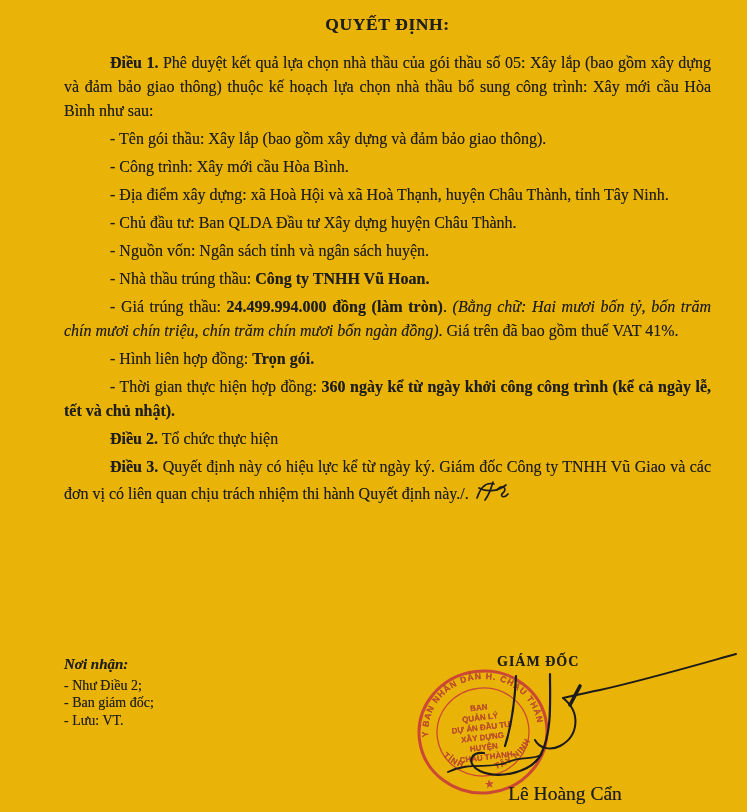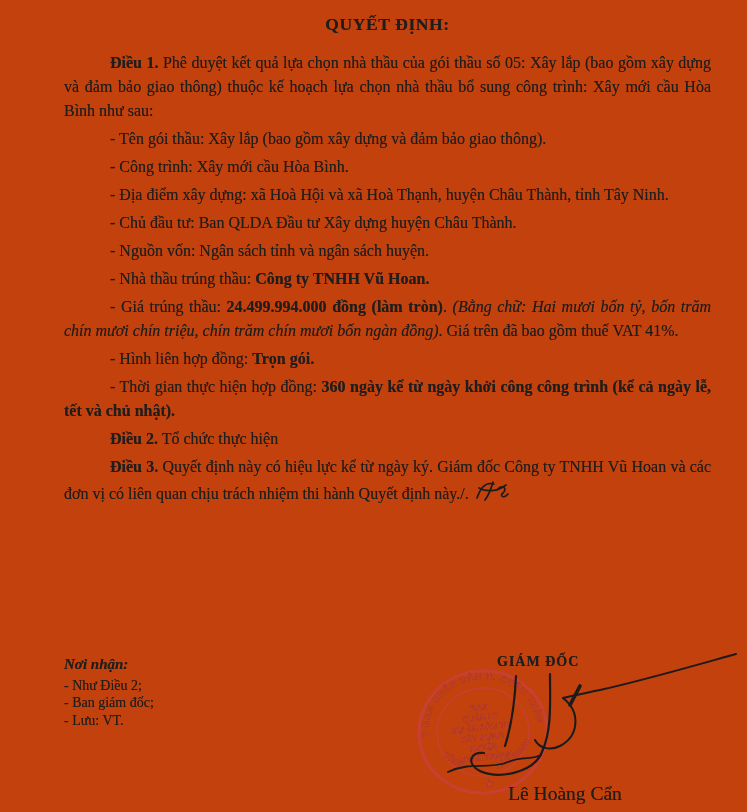--- a/index.html
+++ b/index.html
@@ -1,19 +1,19 @@
 <!DOCTYPE html>
 <html><head>
 <meta charset="utf-8">
 <style>
   html,body{margin:0;padding:0;background:#ffffff;}
   .page{
     position:relative;
     width:747px;height:812px;
-    background:#c2410c;
+    background:#eab308;
     overflow:hidden;
     font-family:"Liberation Serif","DejaVu Serif",serif;
     color:#1e1e1e;
     text-shadow:0 0 .45px rgba(20,20,20,.55);
   }
   .body-text{
     padding:6px 36px 0 64px;
     font-size:16px;
     line-height:24px;
   }
@@ -81,21 +81,21 @@
 
     <p class="p"><span>- Giá trúng thầu: </span><span class="b">24.499.994.000 đồng (làm tròn)</span><span>. </span><span class="i">(Bằng chữ: Hai mươi bốn tỷ, bốn trăm chín mươi chín triệu, chín trăm chín mươi bốn ngàn đồng)</span><span>. Giá trên đã bao gồm thuế VAT 41%.</span></p>
 
     <p class="p"><span>- Hình liên hợp đồng: </span><span class="b">Trọn gói.</span></p>
 
     <p class="p"><span>- Thời gian thực hiện hợp đồng: </span><span class="b">360 ngày kể từ ngày khởi công công trình (kể cả ngày lễ, tết và chủ nhật).</span></p>
 
     <p class="p"><span class="b">Điều 2.</span><span> Tổ chức thực hiện</span></p>
 
 
-    <p class="p"><span class="b">Điều 3.</span><span> Quyết định này có hiệu lực kể từ ngày ký. Giám đốc Công ty TNHH Vũ Hoan và các đơn vị có liên quan chịu trách nhiệm thi hành Quyết định này./.</span><svg class="initial-mark" width="38" height="24" viewBox="0 0 38 24">
+    <p class="p"><span class="b">Điều 3.</span><span> Quyết định này có hiệu lực kể từ ngày ký. Giám đốc Công ty TNHH Vũ Giao và các đơn vị có liên quan chịu trách nhiệm thi hành Quyết định này./.</span><svg class="initial-mark" width="38" height="24" viewBox="0 0 38 24">
           <g fill="none" stroke="#1c1c1c" stroke-width="1.7" stroke-linecap="round">
             <path d="M4,19 C8,7 14,3 21,5"></path>
             <path d="M6,9 C13,13 24,13 33,6"></path>
             <path d="M20,3 C18,10 16,16 12,21"></path>
             <path d="M24,11 C29,5 35,9 30,14 C26,17 31,20 35,15"></path>
           </g>
         </svg></p>
   </div>
 
   <div class="recipients">

